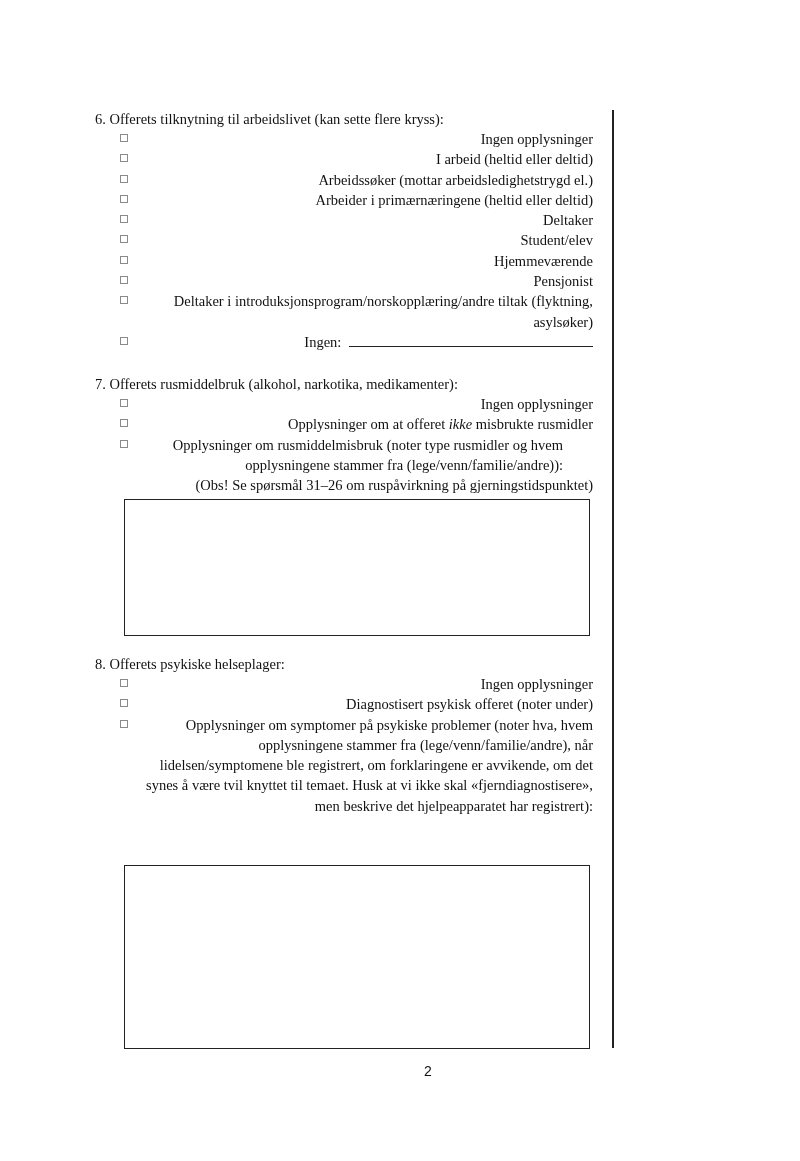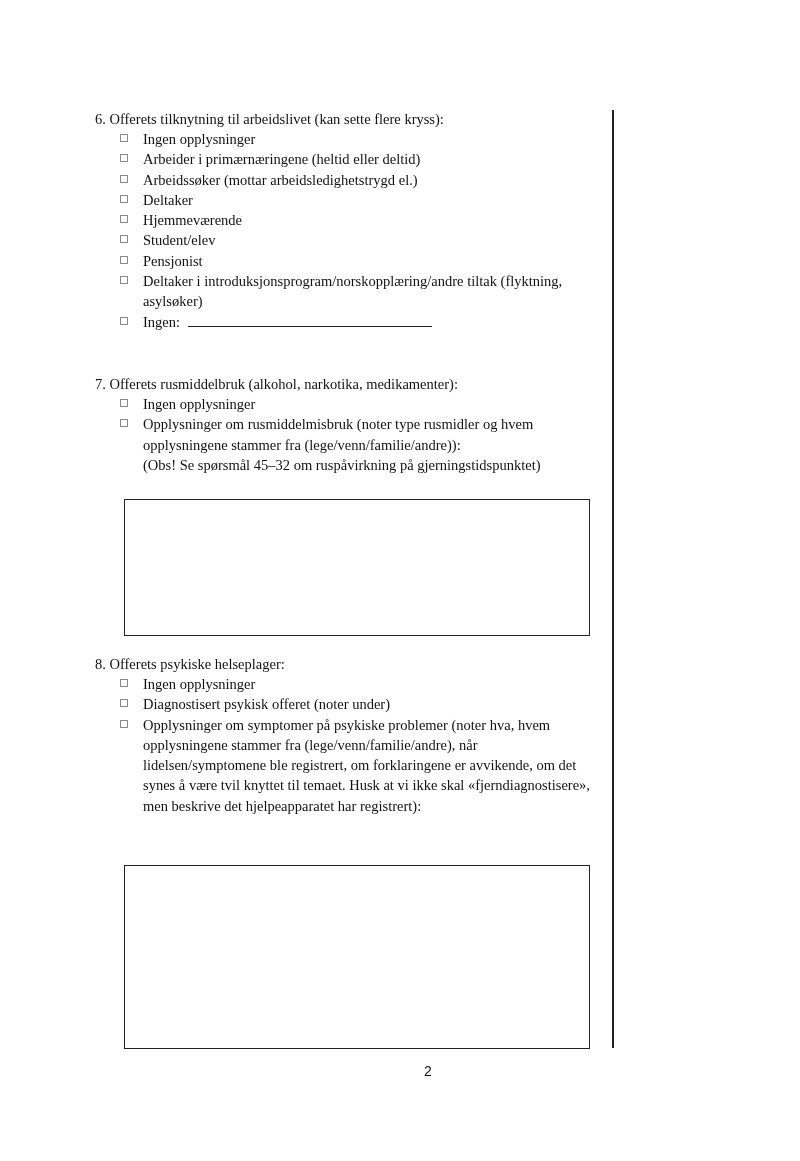--- a/index.html
+++ b/index.html
@@ -36,20 +36,21 @@
     }
     .q-title {
       line-height: 20px;
       margin: 0;
       white-space: nowrap;
     }
     .options {
       list-style: none;
       margin: 0;
       padding: 0;
+      text-align: right;
     }
     .option {
       position: relative;
       padding-left: 48px;
       line-height: 20.3px;
       width: 450px;
     }
     .checkbox {
       position: absolute;
       left: 25px;
@@ -110,37 +111,41 @@
 
   <section class="question" style="top:109px;">
     <p class="q-title">6. Offerets tilknytning til arbeidslivet (kan sette flere kryss):</p>
     <ul class="options">
       <li class="option">
         <span class="checkbox"></span>
         <span>Ingen opplysninger</span>
       </li>
       <li class="option">
         <span class="checkbox"></span>
+        <span>I arbeid (heltid eller deltid)</span>
+      </li>
+      <li class="option">
+        <span class="checkbox"></span>
+        <span>Arbeidssøker (mottar arbeidsledighetstrygd el.)</span>
+      </li>
+      <li class="option">
+        <span class="checkbox"></span>
         <span>Arbeider i primærnæringene (heltid eller deltid)</span>
       </li>
       <li class="option">
         <span class="checkbox"></span>
-        <span>Arbeidssøker (mottar arbeidsledighetstrygd el.)</span>
-      </li>
-      <li class="option">
-        <span class="checkbox"></span>
         <span>Deltaker</span>
       </li>
       <li class="option">
         <span class="checkbox"></span>
+        <span>Student/elev</span>
+      </li>
+      <li class="option">
+        <span class="checkbox"></span>
         <span>Hjemmeværende</span>
-      </li>
-      <li class="option">
-        <span class="checkbox"></span>
-        <span>Student/elev</span>
       </li>
       <li class="option">
         <span class="checkbox"></span>
         <span>Pensjonist</span>
       </li>
       <li class="option">
         <span class="checkbox"></span>
         <span>Deltaker i introduksjonsprogram/norskopplæring/andre tiltak (flyktning, asylsøker)</span>
       </li>
       <li class="option">
@@ -153,25 +158,26 @@
 
   <section class="question" style="top:374px;">
     <p class="q-title">7. Offerets rusmiddelbruk (alkohol, narkotika, medikamenter):</p>
     <ul class="options">
       <li class="option">
         <span class="checkbox"></span>
         <span>Ingen opplysninger</span>
       </li>
       <li class="option">
         <span class="checkbox"></span>
+        <span><span>Opplysninger om at offeret </span><em>ikke</em><span> misbrukte rusmidler</span></span>
       </li>
       <li class="option">
         <span class="checkbox"></span>
         <span style="display:block; width:420px;">Opplysninger om rusmiddelmisbruk (noter type rusmidler og hvem opplysningene stammer fra (lege/venn/familie/andre)):</span>
-        <span style="display:block; white-space:nowrap;">(Obs! Se spørsmål 45–32 om ruspåvirkning på gjerningstidspunktet)</span>
+        <span style="display:block; white-space:nowrap;">(Obs! Se spørsmål 31–26 om ruspåvirkning på gjerningstidspunktet)</span>
       </li>
     </ul>
   </section>
 
   <div class="note-box" style="top:499px; height:137px;">
     <textarea style=""></textarea>
   </div>
 
   <section class="question" style="top:654px;">
     <p class="q-title">8. Offerets psykiske helseplager:</p>

